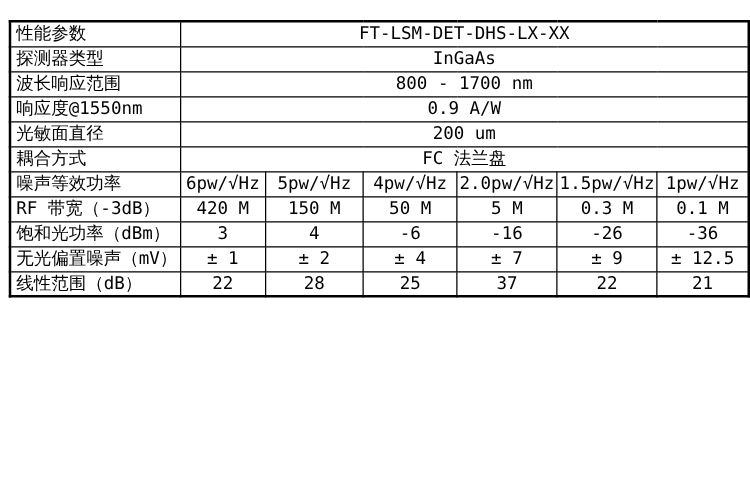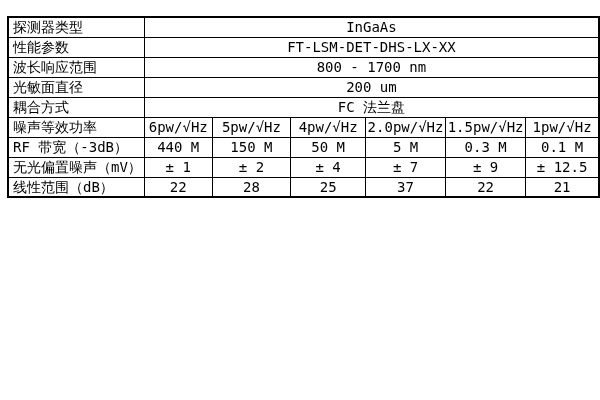--- a/index.html
+++ b/index.html
@@ -54,30 +54,34 @@
       <col style="width:117px">
       <col style="width:70px">
       <col style="width:84px">
       <col style="width:79px">
       <col style="width:81px">
       <col style="width:81px">
       <col style="width:77px">
     </colgroup>
     <tbody>
       <tr>
+        <td class="lbl">性能参数</td>
+        <td class="val" colspan="6">FT-LSM-DET-DHS-LX-XX</td>
+      </tr>
+      <tr>
         <td class="lbl">探测器类型</td>
         <td class="val" colspan="6">InGaAs</td>
       </tr>
       <tr>
-        <td class="lbl">性能参数</td>
-        <td class="val" colspan="6">FT-LSM-DET-DHS-LX-XX</td>
+        <td class="lbl">波长响应范围</td>
+        <td class="val" colspan="6">800 - 1700 nm</td>
       </tr>
       <tr>
-        <td class="lbl">波长响应范围</td>
-        <td class="val" colspan="6">800 - 1700 nm</td>
+        <td class="lbl">响应度@1550nm</td>
+        <td class="val" colspan="6">0.9 A/W</td>
       </tr>
       <tr>
         <td class="lbl">光敏面直径</td>
         <td class="val" colspan="6">200 um</td>
       </tr>
       <tr>
         <td class="lbl">耦合方式</td>
         <td class="val" colspan="6">FC 法兰盘</td>
       </tr>
 
@@ -85,26 +89,35 @@
         <td class="lbl">噪声等效功率</td>
         <td class="val">6pw/√Hz</td>
         <td class="val">5pw/√Hz</td>
         <td class="val">4pw/√Hz</td>
         <td class="val">2.0pw/√Hz</td>
         <td class="val">1.5pw/√Hz</td>
         <td class="val">1pw/√Hz</td>
       </tr>
       <tr>
         <td class="lbl">RF 带宽（-3dB）</td>
-        <td class="val">440 M</td>
+        <td class="val">420 M</td>
         <td class="val">150 M</td>
         <td class="val">50 M</td>
         <td class="val">5 M</td>
         <td class="val">0.3 M</td>
         <td class="val">0.1 M</td>
+      </tr>
+      <tr>
+        <td class="lbl">饱和光功率（dBm）</td>
+        <td class="val">3</td>
+        <td class="val">4</td>
+        <td class="val">-6</td>
+        <td class="val">-16</td>
+        <td class="val">-26</td>
+        <td class="val">-36</td>
       </tr>
       <tr>
         <td class="lbl">无光偏置噪声（mV）</td>
         <td class="val">± 1</td>
         <td class="val">± 2</td>
         <td class="val">± 4</td>
         <td class="val">± 7</td>
         <td class="val">± 9</td>
         <td class="val">± 12.5</td>
       </tr>

